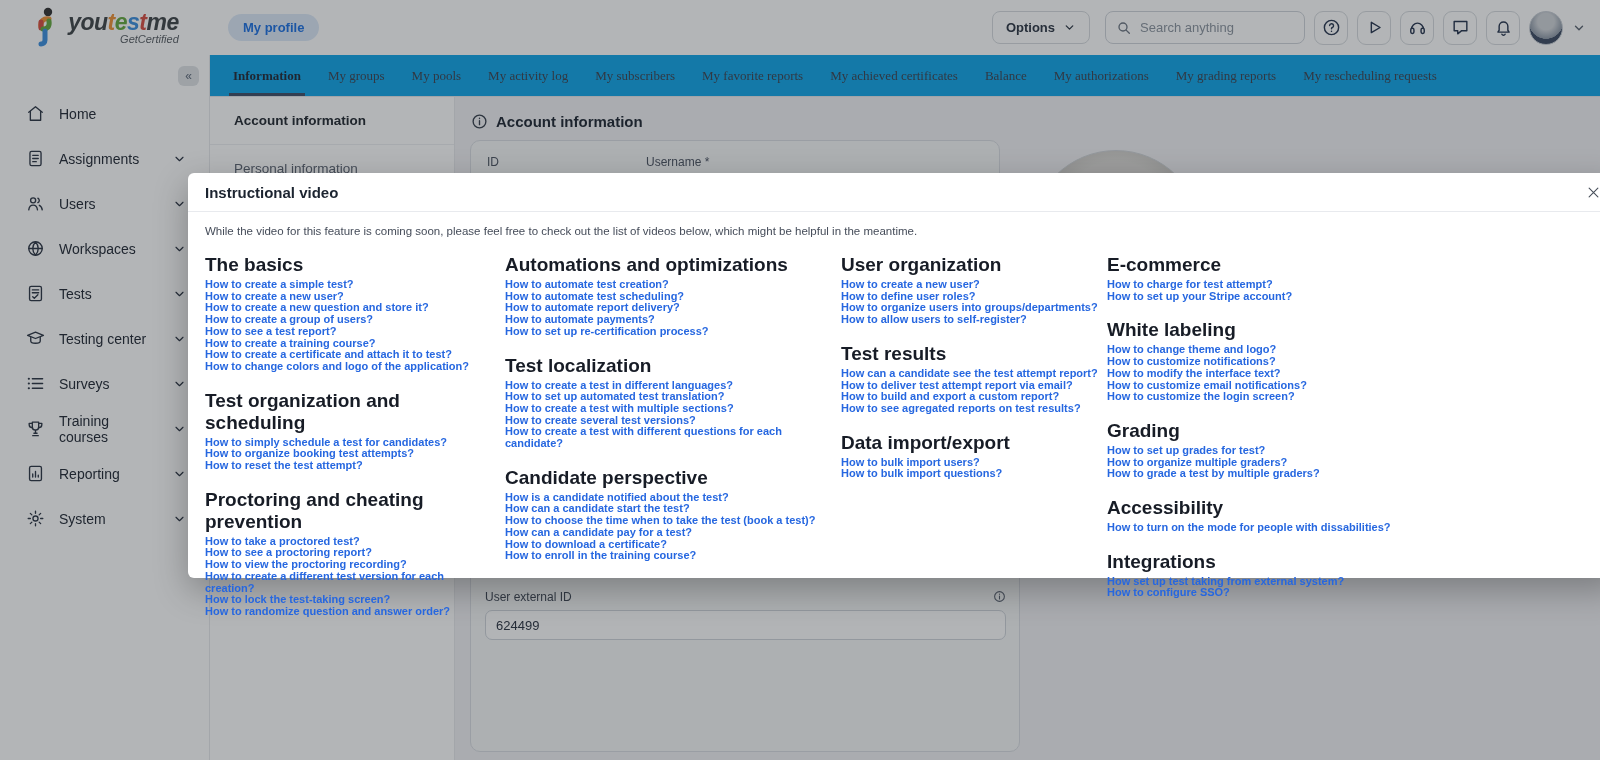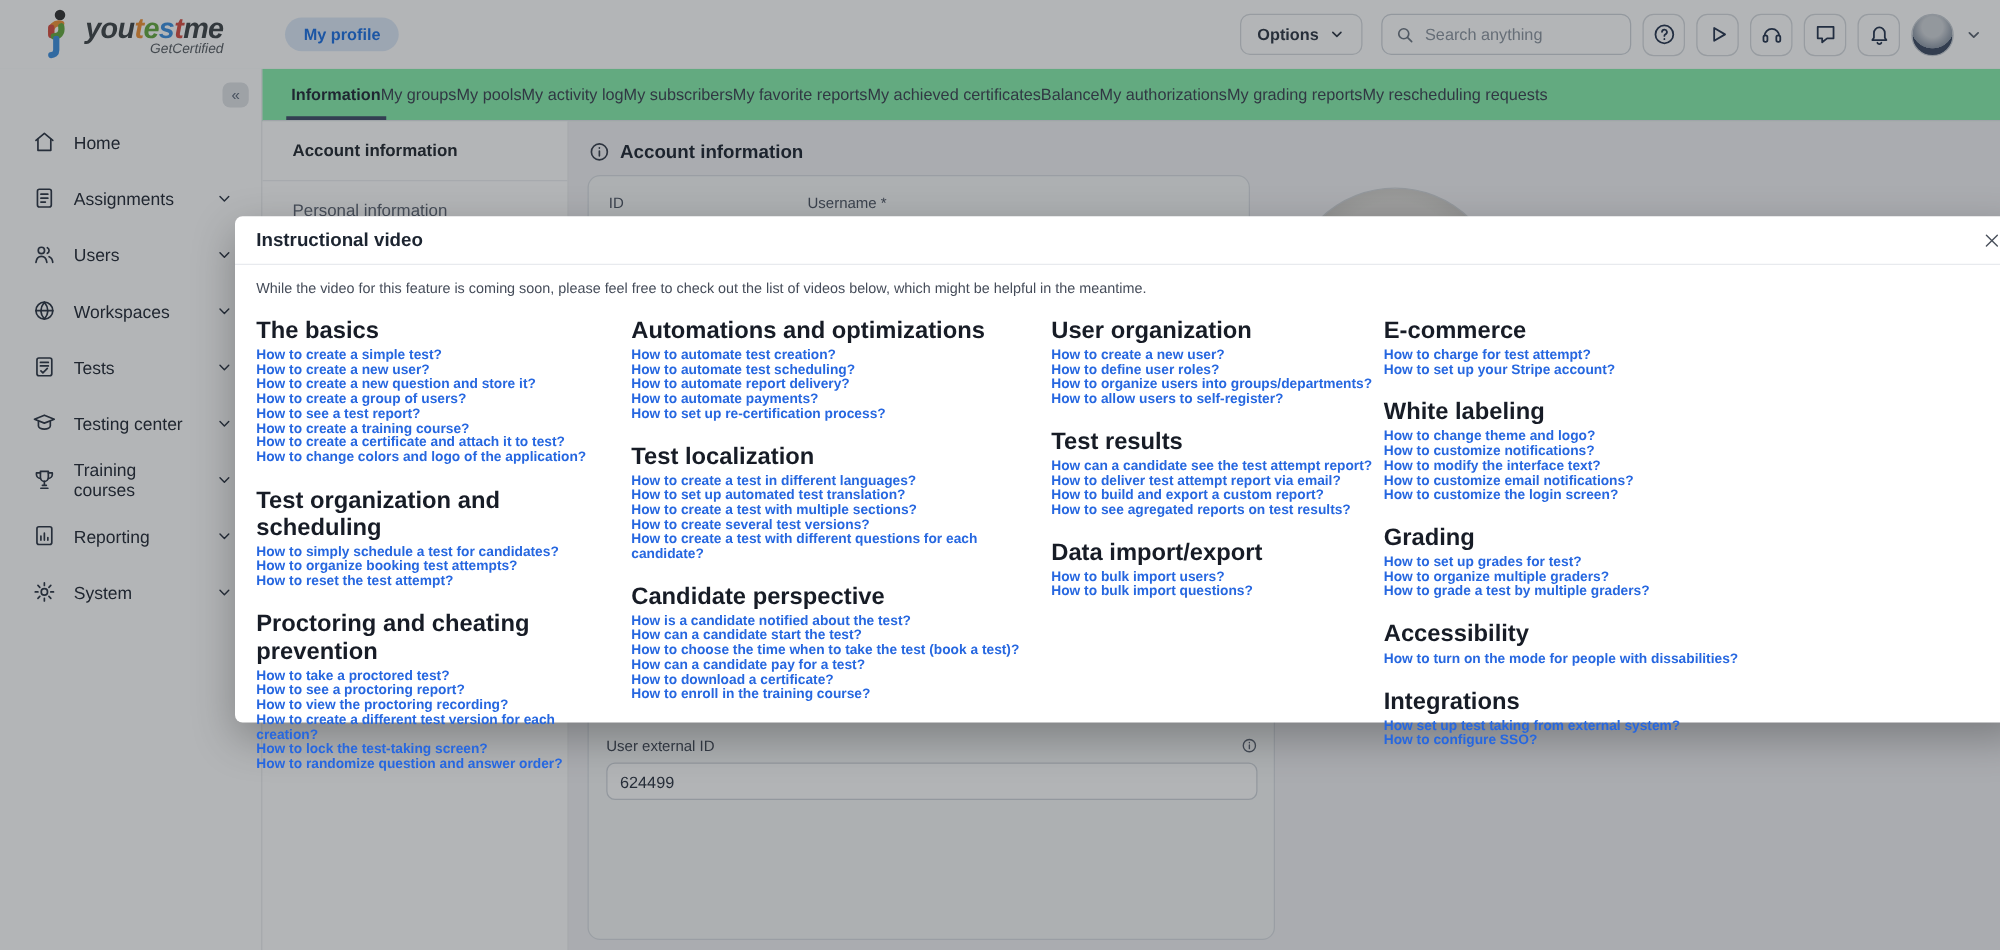--- a/index.html
+++ b/index.html
@@ -39,22 +39,22 @@
   .side-item svg { width:19px; height:19px; flex:0 0 19px; color:#2a3342; }
   .side-label { font-size:14px; flex:1; }
   .side-chev { color:#39404b; display:flex; }
   .side-chev svg { width:14px; height:14px; }
 
   .collapse-btn { position:absolute; left:178px; top:66px; width:21px; height:20px; border:none; border-radius:6px;
     background:#dfe2e6; color:#5c6878; font-size:12px; line-height:20px; text-align:center; cursor:pointer; z-index:4;
     font-family:"Liberation Sans", sans-serif; }
 
   .main { flex:1; display:flex; flex-direction:column; }
-  .tabs { height:42px; background:#86efac; border-bottom:1px solid #e3e6ea; display:flex; align-items:stretch;
-    padding-left:23px; }
+  .tabs { height:42px; background:#0ea5e9; border-bottom:1px solid #e3e6ea; display:flex; align-items:stretch;
+    gap:27px; padding-left:23px;font-family:Liberation Serif, serif; }
   .tab { display:flex; align-items:center; font-size:13px; color:#3a4250; cursor:pointer; position:relative; white-space:nowrap; }
   .tab.active { font-weight:bold; color:#1f2735; }
   .tab.active::after { content:""; position:absolute; left:-4px; right:-4px; bottom:0; height:3px; background:#3d4c66; }
 
   .content-row { flex:1; display:flex; }
   .subnav { width:245px; flex:0 0 245px; background:#fff; border-right:1px solid #e7e9ec; }
   .subnav-item { padding:16px 24px; font-size:13.5px; color:#5a6270; border-bottom:1px solid #edeff2; cursor:pointer; }
   .subnav-item.active { font-weight:bold; color:#20262e; }
 
   .content { flex:1; background:#f1f2f4; position:relative; }
@@ -226,20 +226,32 @@
               <path d="m6 9 6 6 6-6"></path>
             </svg>
           </span>
         </div>
         <div class="side-item">
           <svg viewBox="0 0 24 24" fill="none" stroke="currentColor" stroke-width="1.7" stroke-linecap="round" stroke-linejoin="round">
             <path d="m12 4 10 4-10 4L2 8Z"></path>
             <path d="M6 10.5v4.5c0 1.6 2.7 3 6 3s6-1.4 6-3v-4.5"></path>
           </svg>
           <span class="side-label">Testing center</span>
+          <span class="side-chev">
+            <svg viewBox="0 0 24 24" fill="none" stroke="currentColor" stroke-width="2" stroke-linecap="round" stroke-linejoin="round">
+              <path d="m6 9 6 6 6-6"></path>
+            </svg>
+          </span>
+        </div>
+        <div class="side-item">
+          <svg viewBox="0 0 24 24" fill="none" stroke="currentColor" stroke-width="1.7" stroke-linecap="round" stroke-linejoin="round">
+            <path d="M8 6h13M8 12h13M8 18h13"></path>
+            <path d="M3.5 6h.2M3.5 12h.2M3.5 18h.2" stroke-width="2.6"></path>
+          </svg>
+          <span class="side-label">Surveys</span>
           <span class="side-chev">
             <svg viewBox="0 0 24 24" fill="none" stroke="currentColor" stroke-width="2" stroke-linecap="round" stroke-linejoin="round">
               <path d="m6 9 6 6 6-6"></path>
             </svg>
           </span>
         </div>
         <div class="side-item">
           <svg viewBox="0 0 24 24" fill="none" stroke="currentColor" stroke-width="1.7" stroke-linecap="round" stroke-linejoin="round">
             <path d="M8 4h8v6a4 4 0 0 1-8 0Z"></path>
             <path d="M8 5.5H4v1.5a4 4 0 0 0 4 4M16 5.5h4v1.5a4 4 0 0 1-4 4"></path>

